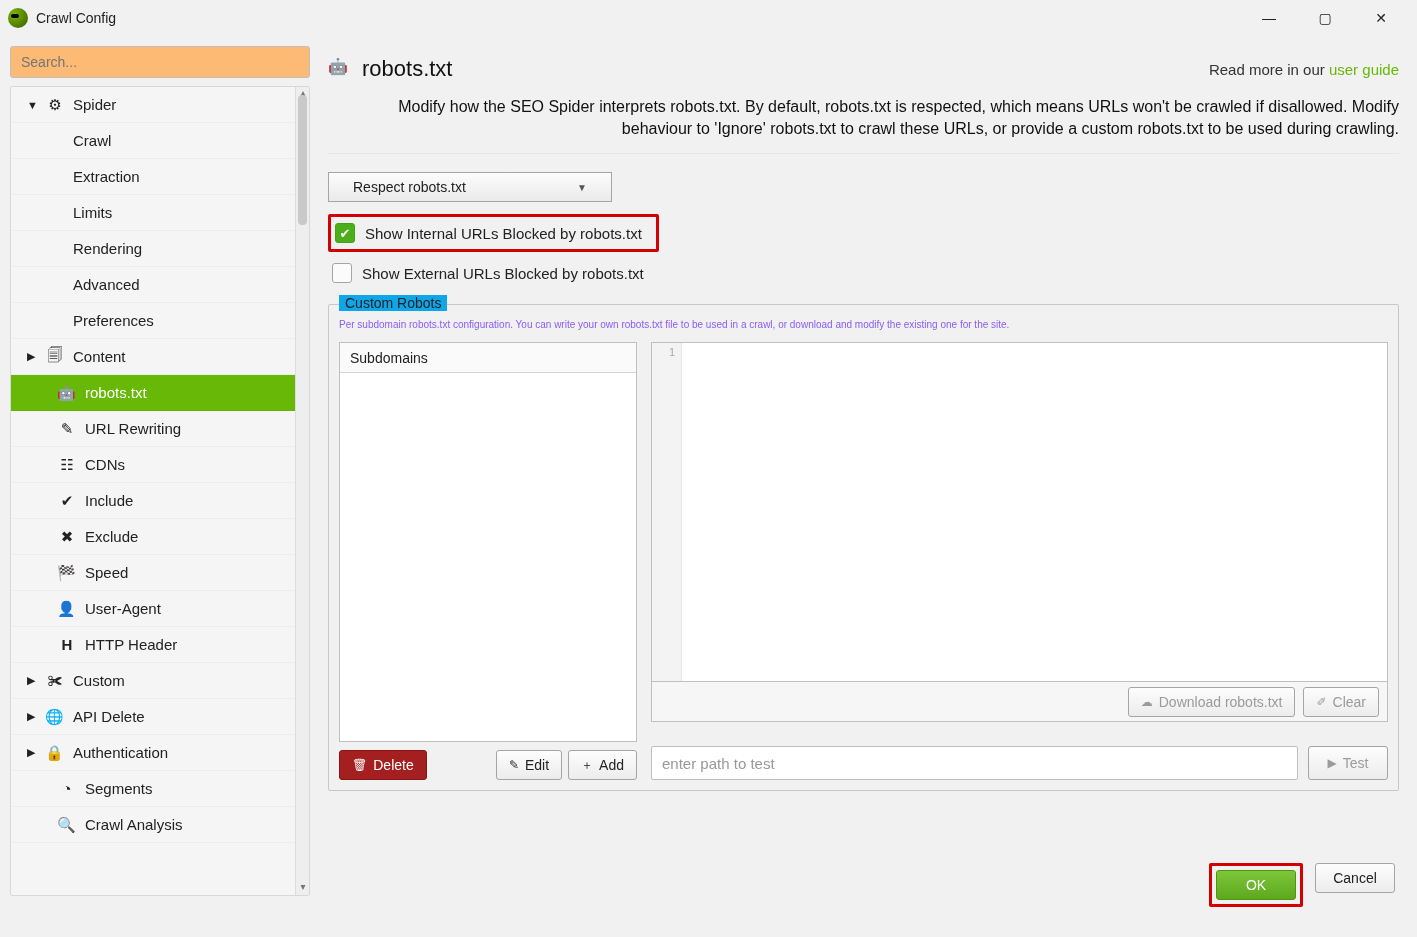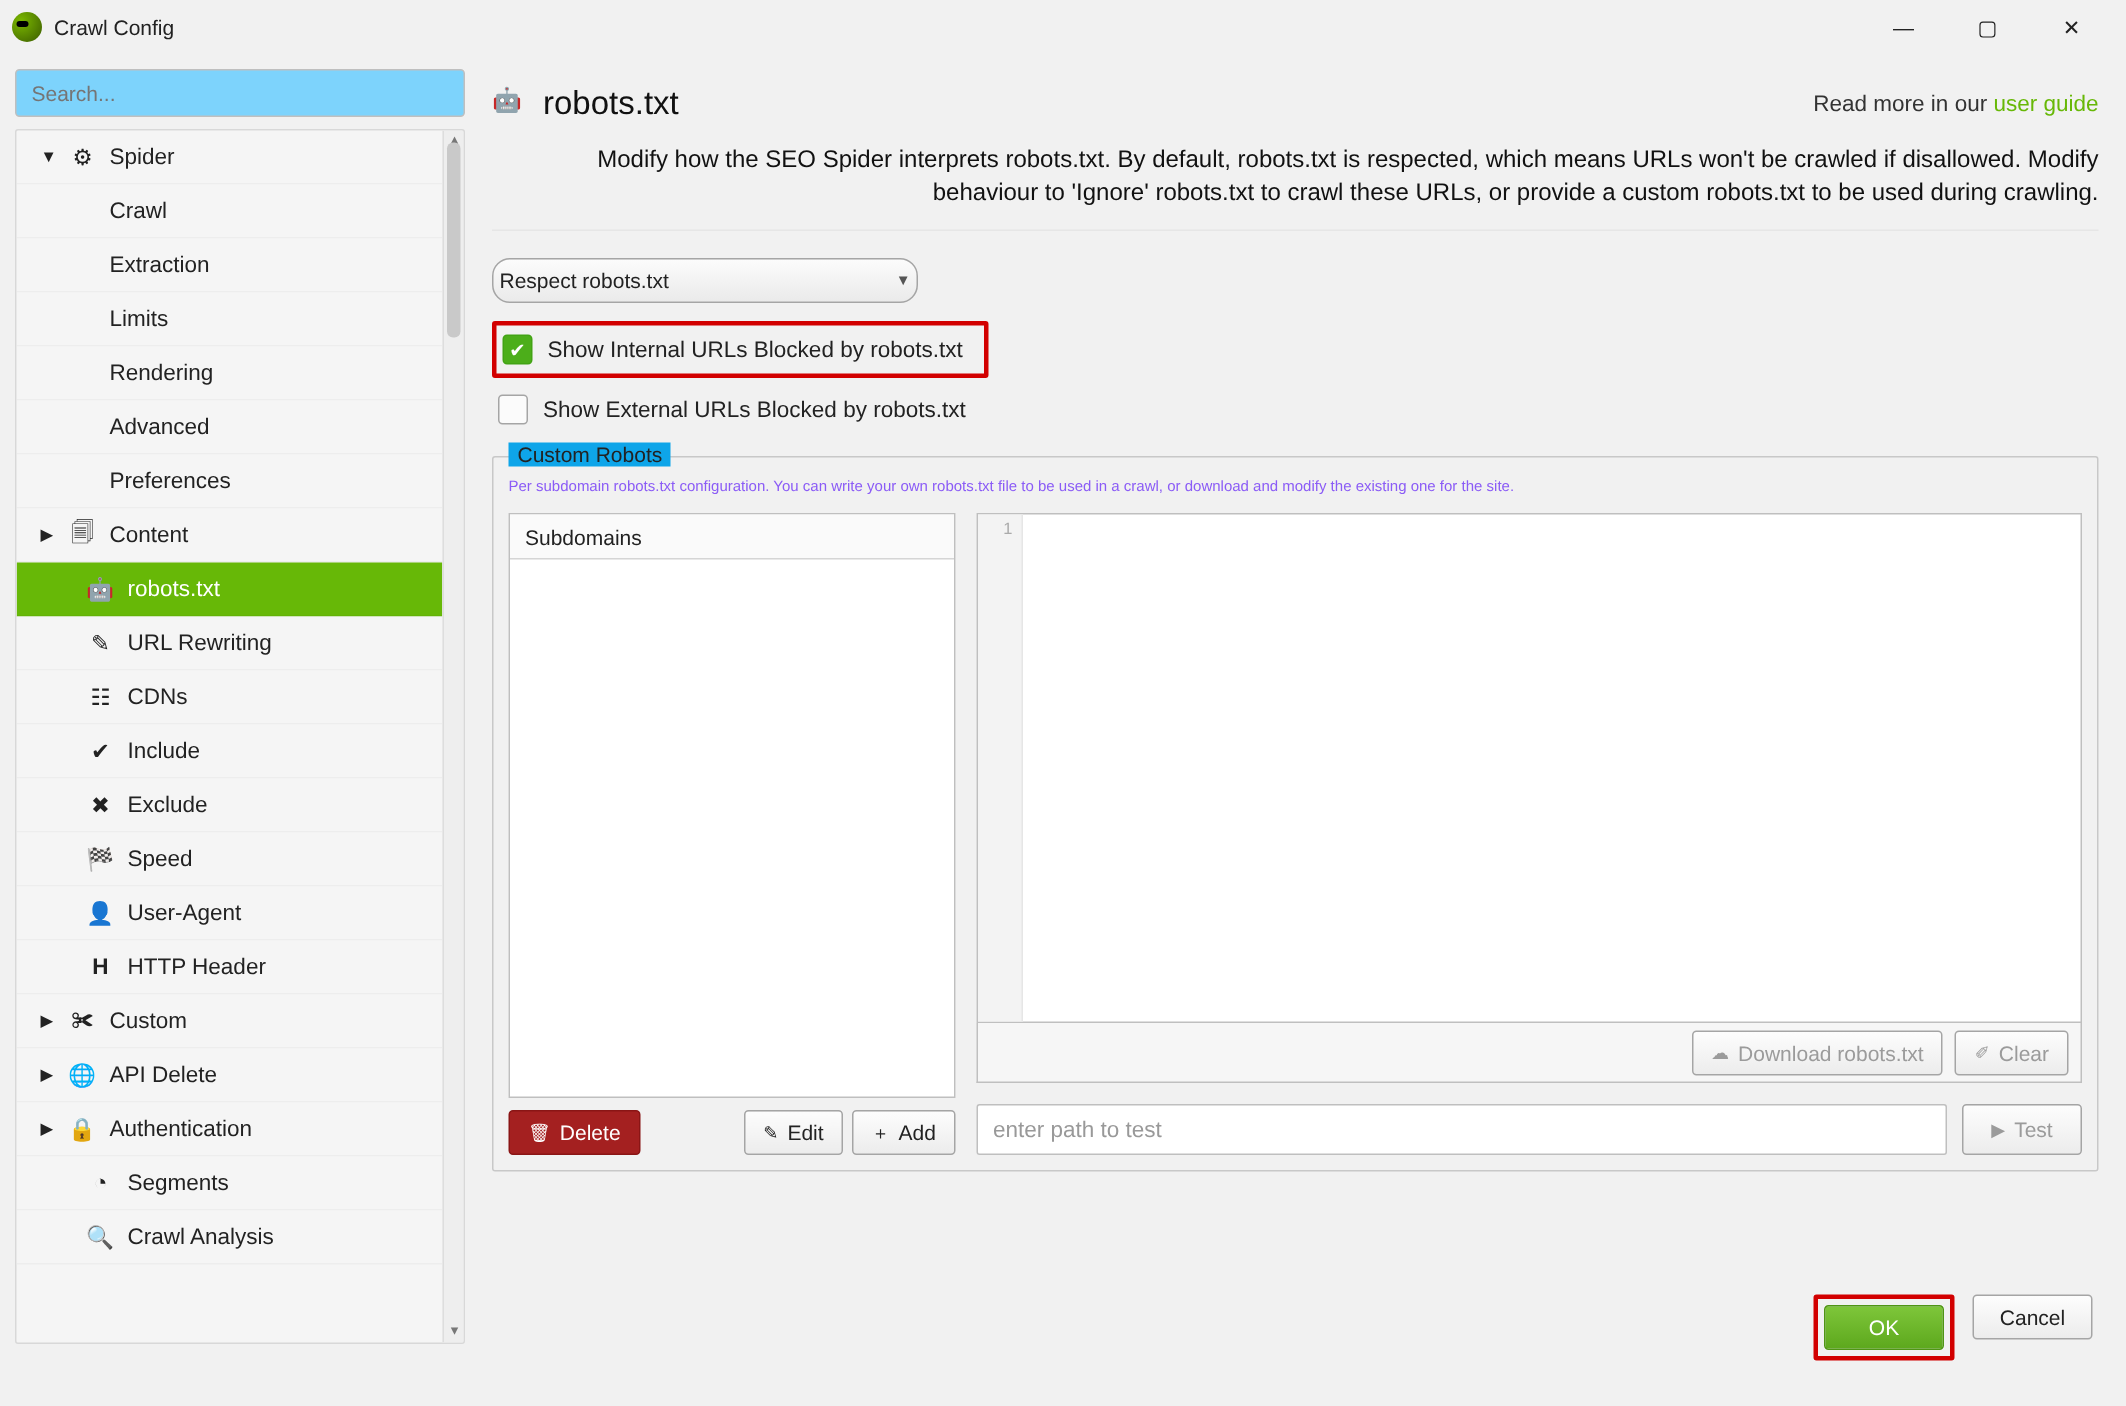--- a/index.html
+++ b/index.html
@@ -8,21 +8,21 @@
 .titlebar { height: 36px; display: flex; align-items: center; padding: 0 8px; background: #f1f1f1; border-bottom: 0; }
 .titlebar .app-icon { width: 20px; height: 20px; background: radial-gradient(circle at 30% 30%, #7bb800, #3a5a00); border-radius: 50%; margin-right: 8px; position: relative; }
 .titlebar .app-icon::after { content: ""; position: absolute; width: 8px; height: 4px; background: #000; top: 6px; left: 3px; border-radius: 2px; }
 .titlebar .title-text { font-size: 14px; color: #222; }
 .titlebar .win-controls { margin-left: auto; display: flex; gap: 20px; padding-right: 10px; }
 .titlebar .win-btn { width: 36px; height: 28px; display: flex; align-items: center; justify-content: center; font-size: 14px; color: #222; cursor: pointer; }
 
 .body-wrap { display: flex; height: 860px; padding: 10px 10px 0 10px; gap: 18px; }
 
 .sidebar-wrap { display: flex; flex-direction: column; width: 300px; }
-.search-box { height: 32px; border: 1px solid #bfbfbf; border-radius: 3px; background: #7dd3fc; display: flex; align-items: center; padding: 0 10px; margin-bottom: 8px; }
+.search-box { height: 32px; border: 1px solid #bfbfbf; border-radius: 3px; background: #fdba74; display: flex; align-items: center; padding: 0 10px; margin-bottom: 8px; }
 .search-box input { border: 0; outline: 0; width: 100%; font-size: 14px; color: #555; background: transparent; }
 
 .tree-wrap { flex: 1; border: 1px solid #d8d8d8; border-radius: 2px; background: #f5f5f5; display: flex; overflow: hidden; }
 .tree { flex: 1; overflow-y: auto; }
 .tree-scroll { width: 14px; background: #eee; border-left: 1px solid #ddd; position: relative; }
 .tree-scroll .thumb { position: absolute; top: 8px; left: 2px; width: 9px; height: 130px; background: #c9c9c9; border-radius: 4px; }
 .tree-scroll .arrow { position: absolute; left: 0; width: 14px; height: 14px; font-size: 10px; text-align: center; color: #777; }
 .tree-scroll .arrow.up { top: 0; }
 .tree-scroll .arrow.down { bottom: 0; }
 
@@ -38,21 +38,21 @@
 .main { flex: 1; padding: 10px 8px 0 0; display: flex; flex-direction: column; }
 .main-head { display: flex; align-items: center; margin-bottom: 14px; }
 .main-head .main-icon { width: 24px; height: 24px; margin-right: 10px; }
 .main-head h1 { font-size: 22px; font-weight: 400; color: #111; }
 .main-head .readmore { margin-left: auto; font-size: 15px; color: #333; }
 .main-head .readmore a { color: #67b807; text-decoration: none; }
 
 .main-desc { font-size: 16px; font-weight: 500; line-height: 1.35; color: #111; margin-bottom: 14px; text-align: right; }
 .hr { border: 0; border-top: 1px solid #e6e6e6; margin-bottom: 18px; }
 
-.dd { width: 284px; height: 30px; border: 1px solid #a5a5a5; background: linear-gradient(#fcfcfc,#eaeaea); border-radius: 12px; display: flex; align-items: center; padding: 0 4px; font-size: 14px; color: #222; cursor: pointer; margin-bottom: 12px; }
+.dd { width: 284px; height: 30px; border: 1px solid #a5a5a5; background: linear-gradient(#fcfcfc,#eaeaea); border-radius: 0; display: flex; align-items: center; padding: 0 24px; font-size: 14px; color: #222; cursor: pointer; margin-bottom: 12px; }
 .dd .dd-arrow { margin-left: auto; font-size: 10px; color: #555; }
 
 .check-row { display: flex; align-items: center; height: 30px; font-size: 15px; color: #222; padding-left: 4px; }
 .check-row .cbx { width: 20px; height: 20px; border: 1px solid #a5a5a5; border-radius: 3px; background: #fbfbfb; margin-right: 10px; display: flex; align-items: center; justify-content: center; font-size: 13px; }
 .check-row.checked .cbx { background: #4cae1a; border-color: #42a314; color: #fff; }
 .check-row.hl { display: inline-flex; border: 3px solid #d20000; padding: 2px 14px 2px 4px; height: 38px; border-radius: 2px; }
 
 .fieldset { border: 1px solid #c8c8c8; border-radius: 2px; padding: 14px 10px 10px 10px; margin-top: 16px; position: relative; }
 .fieldset .legend { position: absolute; top: -10px; left: 10px; background: #0ea5e9; padding: 0 6px; font-size: 14px; color: #222; }
 .fieldset .fs-desc { font-size: 10px; color: #8b5cf6; margin-bottom: 12px; }
@@ -64,21 +64,21 @@
 .sd-actions { display: flex; gap: 6px; margin-top: 8px; align-items: center; }
 .btn { height: 30px; border: 1px solid #a5a5a5; border-radius: 3px; background: linear-gradient(#fdfdfd,#ececec); padding: 0 12px; font-size: 14px; display: inline-flex; align-items: center; gap: 6px; cursor: pointer; color: #222; }
 .btn.danger { background: #a42020; border-color: #8a1515; color: #fff; }
 .btn.disabled { color: #9b9b9b; cursor: default; }
 .btn .bi { font-size: 12px; }
 
 .editor-box { flex: 1; display: flex; flex-direction: column; }
 .editor { flex: 1; min-height: 340px; border: 1px solid #bfbfbf; background: #fff; position: relative; }
 .editor .gutter { width: 30px; background: #f3f3f3; height: 100%; border-right: 1px solid #e6e6e6; font-family: monospace; font-size: 11px; color: #aaa; padding: 3px 6px; text-align: right; }
 .editor-tools { height: 40px; border: 1px solid #bfbfbf; border-top: 0; background: #f6f6f6; display: flex; align-items: center; justify-content: flex-end; gap: 8px; padding: 0 8px; }
-.test-row { display: flex; gap: 10px; margin-top: 14px; }
+.test-row { display: flex; gap: 10px; margin-top: 24px; }
 .test-input { flex: 1; height: 34px; border: 1px solid #bfbfbf; border-radius: 2px; background: #fff; padding: 0 10px; font-size: 15px; color: #999; display: flex; align-items: center; }
 
 .footer { position: absolute; bottom: 30px; right: 22px; display: flex; gap: 12px; }
 .footer .ok-wrap { border: 3px solid #d20000; padding: 4px; border-radius: 2px; }
 .btn.primary { background: linear-gradient(#7ec63a,#5da81d); border-color: #4f9514; color: #fff; min-width: 80px; justify-content: center; height: 30px; }
 .btn.cancel { min-width: 80px; justify-content: center; height: 30px; }
 </style>
 </head>
 <body>
 

